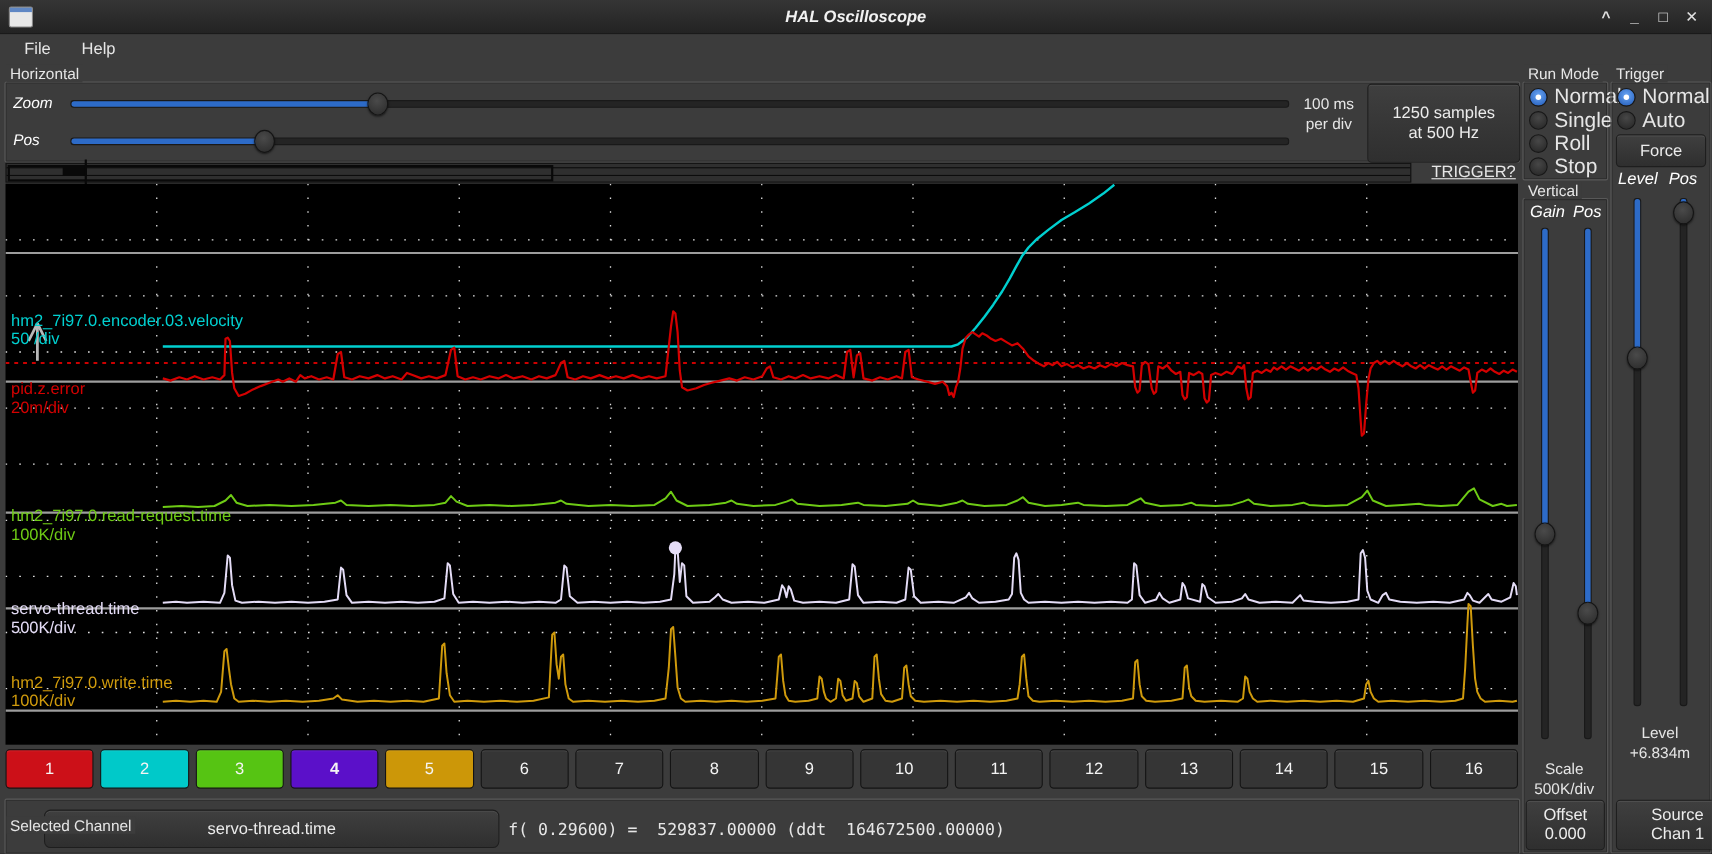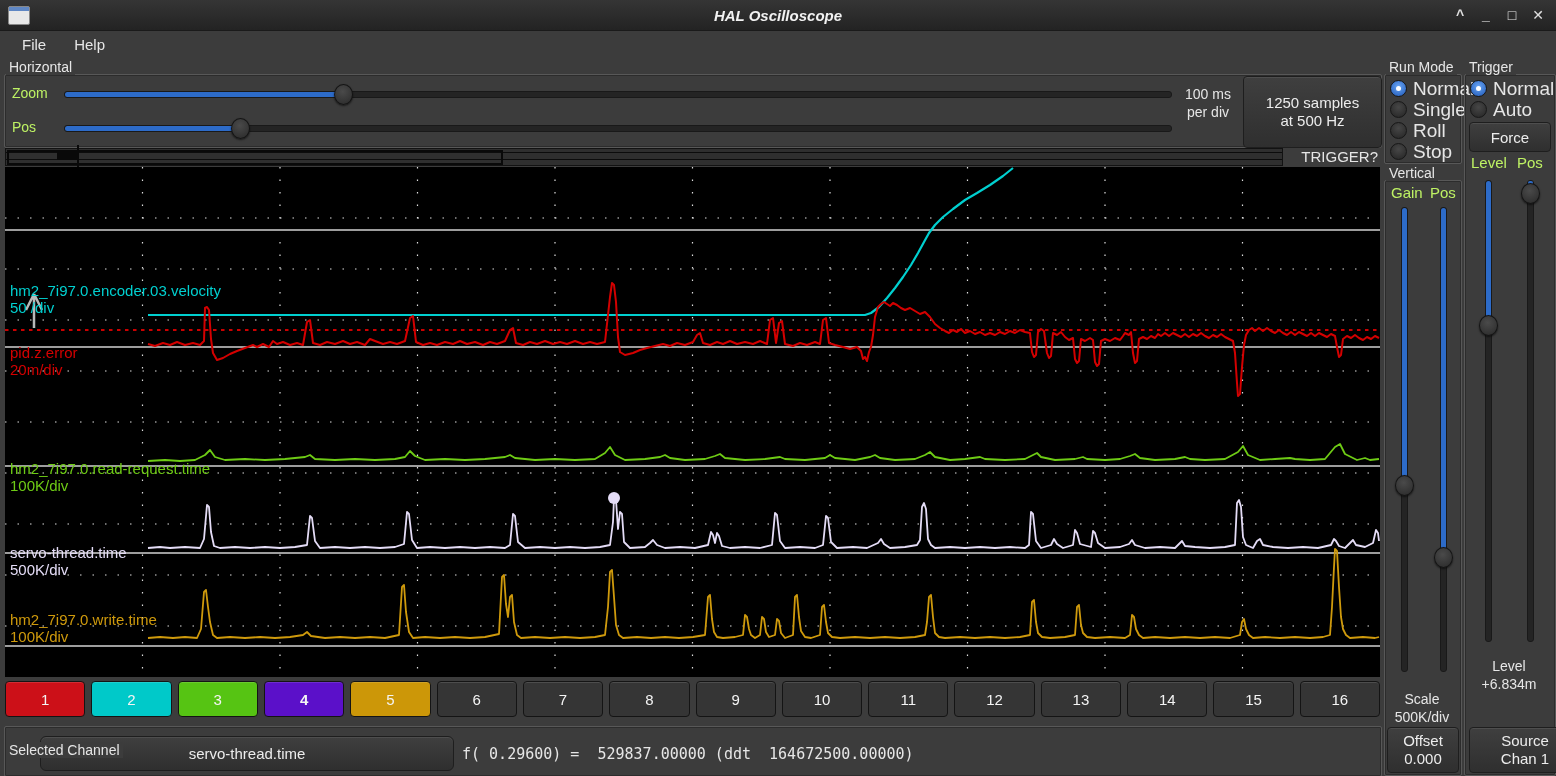--- a/index.html
+++ b/index.html
@@ -32,21 +32,21 @@
   .track-v{width:5px;background:#242424;border:1px solid #191919;border-radius:3px;}
   .fill-v{position:absolute;left:0;top:0;right:0;background:#2d6bc8;border-radius:3px;}
   .handle{position:absolute;width:17px;height:19px;border-radius:50%;
           background:radial-gradient(circle at 45% 35%,#4a4a4a,#292929);
           border:1px solid #141414;box-shadow:0 1px 2px rgba(0,0,0,.6);}
 
   .btn{background:linear-gradient(#3f3f3f,#2f2f2f);border:1px solid #1e1e1e;border-radius:4px;
        color:#ececec;display:flex;align-items:center;justify-content:center;text-align:center;
        box-shadow:inset 0 1px 0 #4e4e4e;font-size:15px;}
 
-  .label{color:#bef264;}
+  .label{color:#ffffff;font-style:italic;}
 
   
   .radiorow{display:flex;align-items:center;gap:6px;height:21px;}
   .radio{width:15px;height:15px;border-radius:50%;flex:none;position:relative;
          background:radial-gradient(circle at 50% 35%,#474747,#242424);border:1px solid #171717;}
   .radio.sel{background:radial-gradient(circle at 50% 38%,#6aa6f5,#1d56b4);}
   .radio.sel::after{content:"";position:absolute;left:4.5px;top:4.5px;width:5px;height:5px;border-radius:50%;background:#fff;}
   .radiolabel{font-size:19px;}
 
   
@@ -116,21 +116,21 @@
     </div>
   </div>
 
   <div class="abs recbar">
     <div class="recline" style="top:3px;"></div>
     <div class="recline" style="top:10px;"></div>
     <div class="recwindow"></div>
     <div class="recblock"></div>
     <div class="rectick"></div>
   </div>
-  <div class="abs" style="left:1288px;top:148px;width:90px;text-align:right;font-size:15px;">TRIGGER?</div>
+  <div class="abs" style="left:1288px;top:148px;width:90px;text-align:right;font-size:15px;text-decoration:underline;">TRIGGER?</div>
 
   <div class="abs scope">
     <svg id="scope-svg" width="1375" height="510" viewBox="0 0 1375 510">
       <g id="grid-layer">
           <line x1="137.5" y1="0" x2="137.5" y2="510" stroke="#dedede" stroke-width="1.2" stroke-dasharray="1.5 11"></line>
           <line x1="0" y1="51" x2="1375" y2="51" stroke="#dedede" stroke-width="1.2" stroke-dasharray="1.5 11"></line>
           <line x1="275" y1="0" x2="275" y2="510" stroke="#dedede" stroke-width="1.2" stroke-dasharray="1.5 11"></line>
           <line x1="0" y1="102" x2="1375" y2="102" stroke="#dedede" stroke-width="1.2" stroke-dasharray="1.5 11"></line>
           <line x1="412.5" y1="0" x2="412.5" y2="510" stroke="#dedede" stroke-width="1.2" stroke-dasharray="1.5 11"></line>
           <line x1="0" y1="153" x2="1375" y2="153" stroke="#dedede" stroke-width="1.2" stroke-dasharray="1.5 11"></line>

